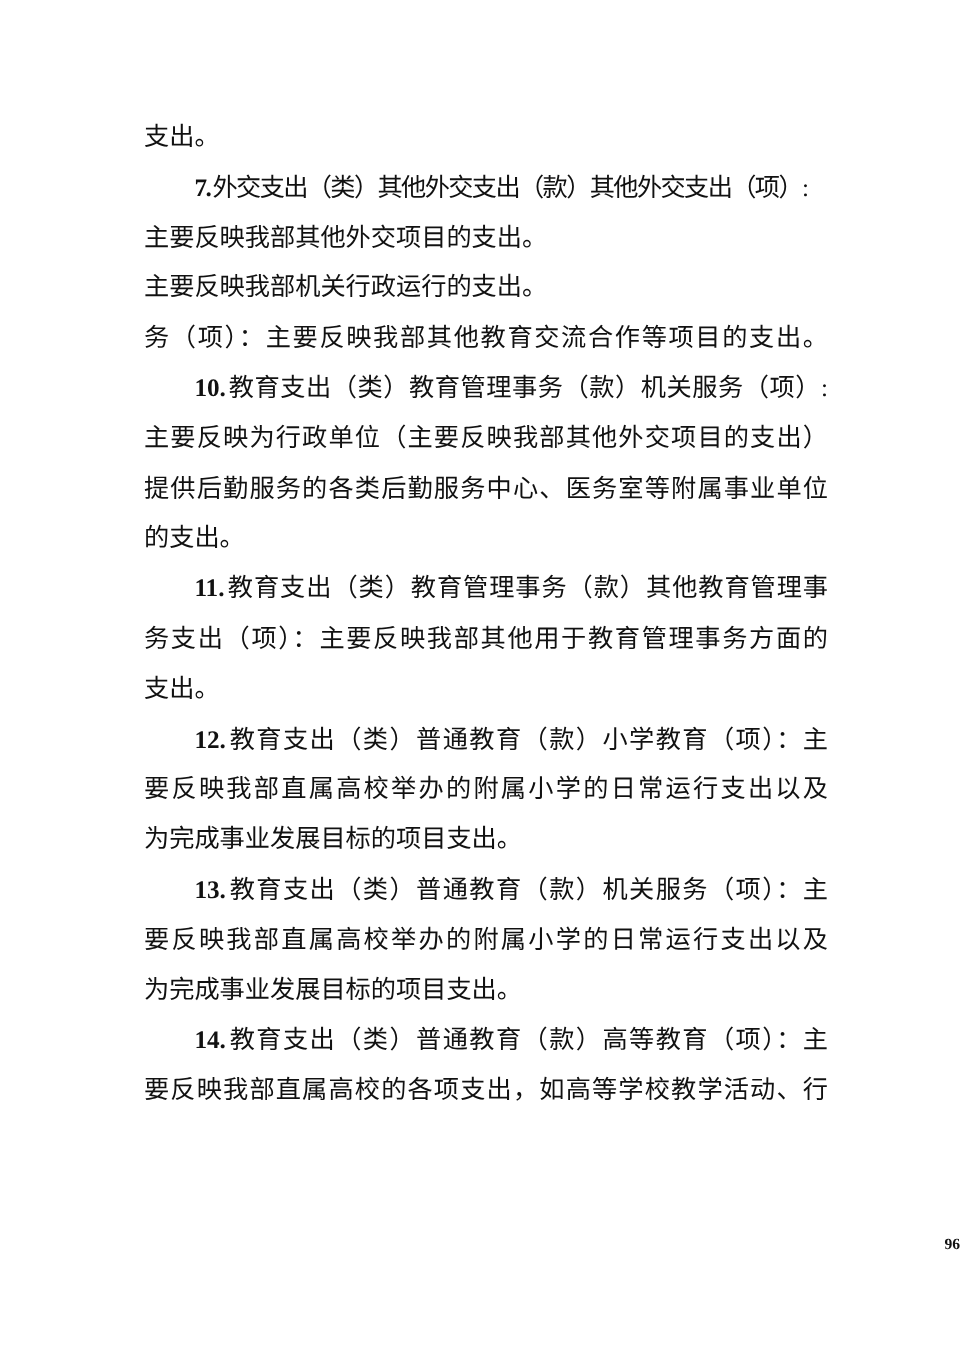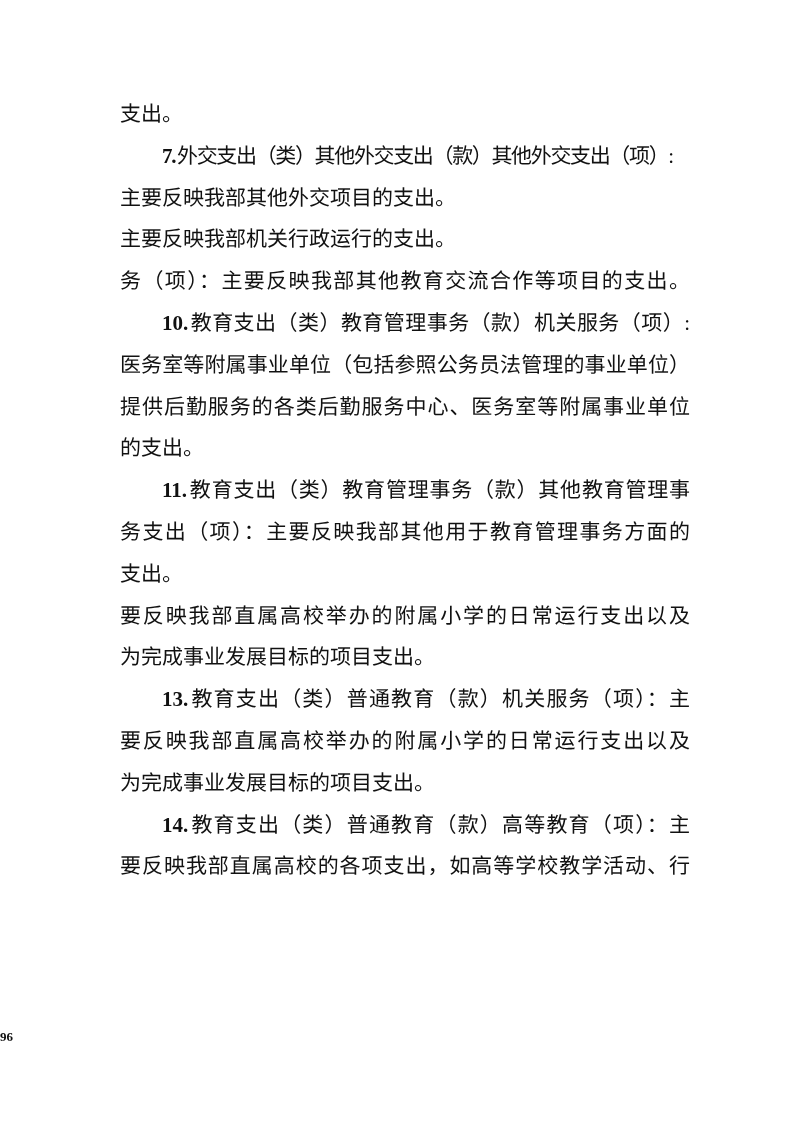--- a/index.html
+++ b/index.html
@@ -43,43 +43,44 @@
   }
   .num {
     font-weight: bold;
     padding-right: 2px;
   }
   .footer {
     position: absolute;
     left: 0;
     right: 0;
     top: 1029px;
-    text-align: left;
+    text-align: right;
     font-size: 13px;
     font-weight: bold;
     color: #111111;
   }
 </style>
 </head>
 <body>
 
 <div class="page">
   <div class="content">
       <div class="line wrapok"><span>支出。</span></div>
       <div class="line indent tight"><span class="num">7.</span><span>外交支出（类）其他外交支出（款）其他外交支出（项）:</span></div>
       <div class="line wrapok"><span>主要反映我部其他外交项目的支出。</span></div>
       <div class="line wrapok"><span>主要反映我部机关行政运行的支出。</span></div>
       <div class="line justify"><span>务（项）：主要反映我部其他教育交流合作等项目的支出。</span></div>
       <div class="line indent justify"><span class="num">10.</span><span>教育支出（类）教育管理事务（款）机关服务（项）:</span></div>
-      <div class="line justify"><span>医务室等附属事业单位（包括参照公务员法管理的事业单位）</span></div>
+      <div class="line justify"><span>主要反映为行政单位（主要反映我部其他外交项目的支出）</span></div>
       <div class="line justify"><span>提供后勤服务的各类后勤服务中心、医务室等附属事业单位</span></div>
       <div class="line wrapok"><span>的支出。</span></div>
       <div class="line indent justify"><span class="num">11.</span><span>教育支出（类）教育管理事务（款）其他教育管理事</span></div>
       <div class="line justify"><span>务支出（项）：主要反映我部其他用于教育管理事务方面的</span></div>
       <div class="line wrapok"><span>支出。</span></div>
+      <div class="line indent justify"><span class="num">12.</span><span>教育支出（类）普通教育（款）小学教育（项）：主</span></div>
       <div class="line justify"><span>要反映我部直属高校举办的附属小学的日常运行支出以及</span></div>
       <div class="line wrapok"><span>为完成事业发展目标的项目支出。</span></div>
       <div class="line indent justify"><span class="num">13.</span><span>教育支出（类）普通教育（款）机关服务（项）：主</span></div>
       <div class="line justify"><span>要反映我部直属高校举办的附属小学的日常运行支出以及</span></div>
       <div class="line wrapok"><span>为完成事业发展目标的项目支出。</span></div>
       <div class="line indent justify"><span class="num">14.</span><span>教育支出（类）普通教育（款）高等教育（项）：主</span></div>
       <div class="line justify"><span>要反映我部直属高校的各项支出，如高等学校教学活动、行</span></div>
     </div>
   <div class="footer">96</div>
 </div>

